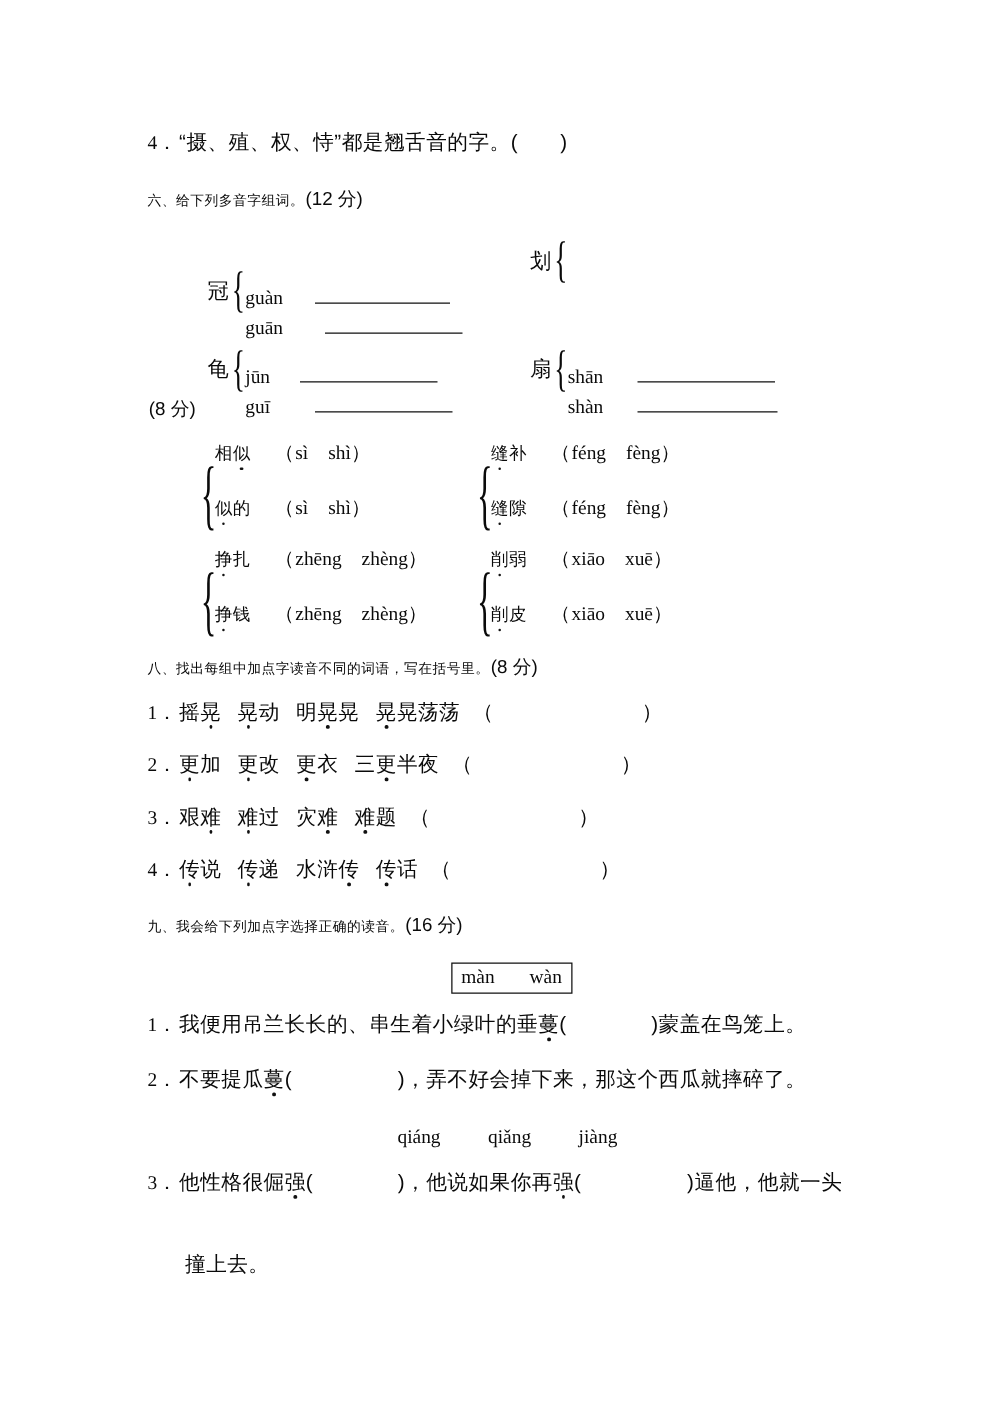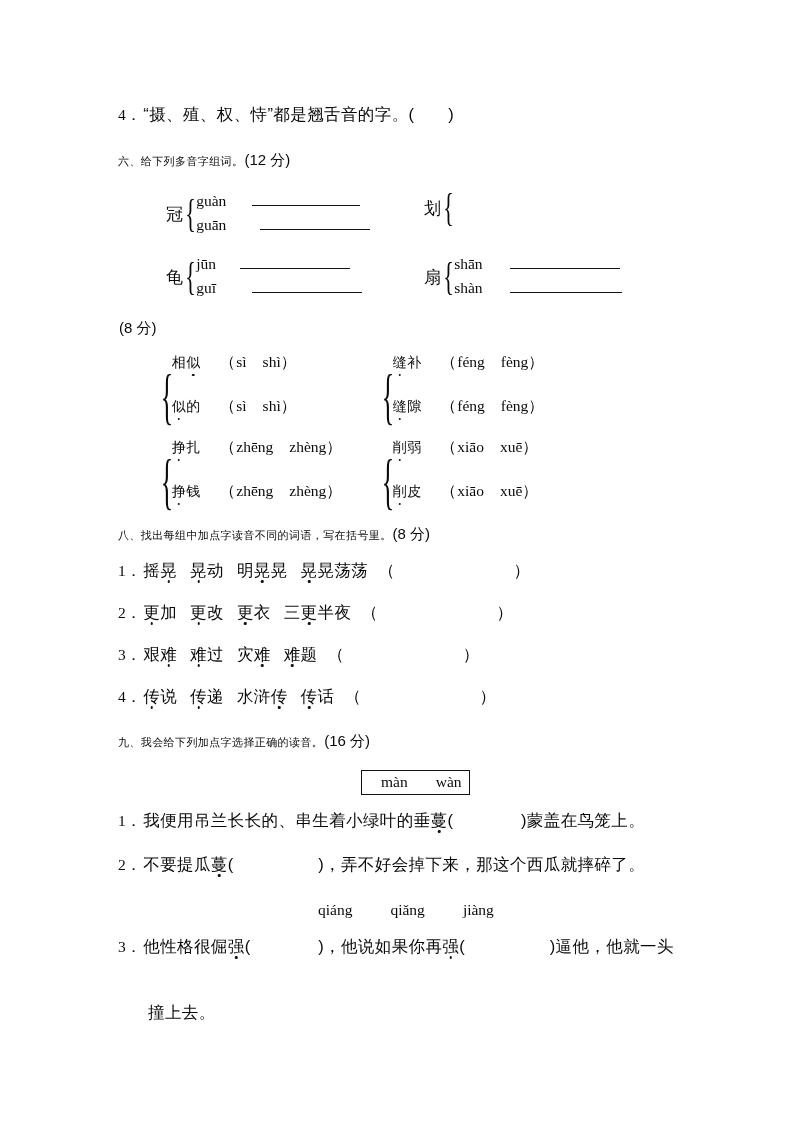--- a/index.html
+++ b/index.html
@@ -90,20 +90,21 @@
   .poly .p-brace {
     font-family: "Liberation Serif", "DejaVu Serif", serif;
     font-size: 40px;
     line-height: 0.92;
     transform: scaleX(0.55);
     margin: 0 -4px 0 -3px;
   }
   .poly .p-rows {
     display: flex;
     flex-direction: column;
+    margin-top: 37px;
   }
   .poly .p-row {
     display: flex;
     align-items: baseline;
     height: 24px;
   }
   .poly .p-py {
     font-family: "Liberation Serif", "DejaVu Serif", serif;
     font-size: 15.5px;
     width: 46px;
@@ -149,21 +150,21 @@
   }
   .pgrp .g-rd .op { margin-right: 1px; }
   .pgrp .g-rd .sep { display: inline-block; width: 16px; }
 
   
   .pybox {
     position: absolute;
     border: 1.4px solid #111;
     font-family: "Liberation Serif", "DejaVu Serif", serif;
     font-size: 15.5px;
-    padding: 3px 7px 4px 19px;
+    padding: 3px 7px 4px 7px;
     line-height: 1;
     white-space: nowrap;
   }
   .pybox .g { display: inline-block; }
   .pybox .sp { display: inline-block; width: 28px; }
 
   .pyrow {
     position: absolute;
     font-family: "Liberation Serif", "DejaVu Serif", serif;
     font-size: 15.5px;

